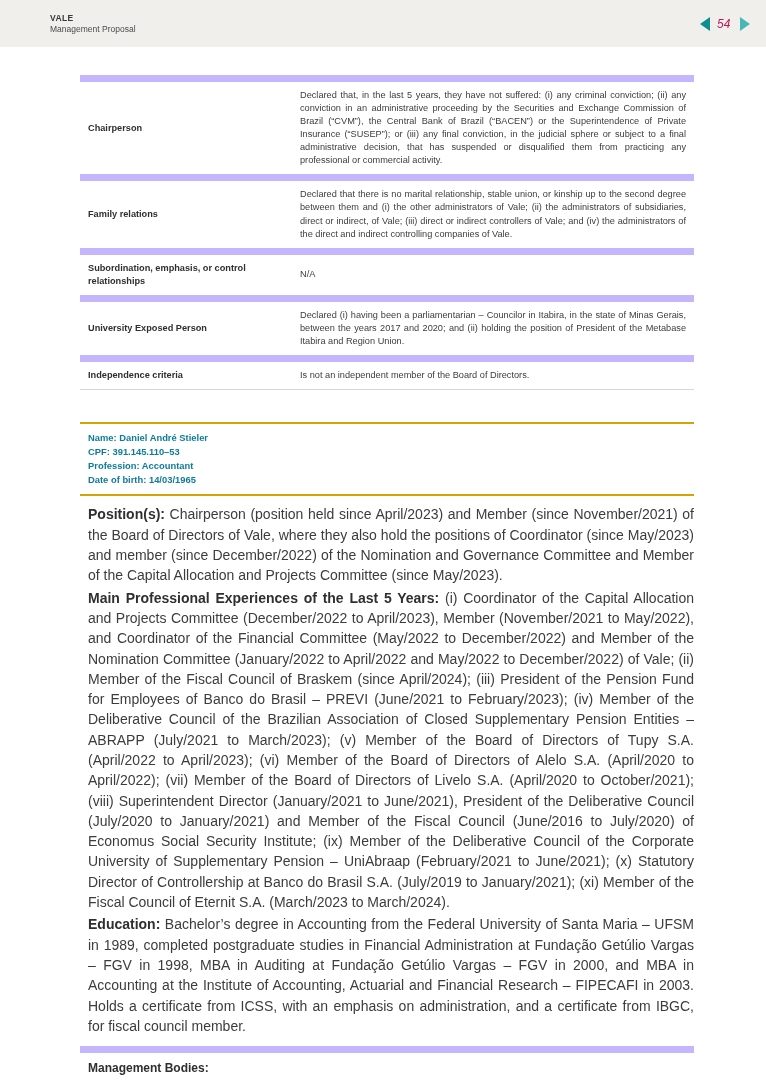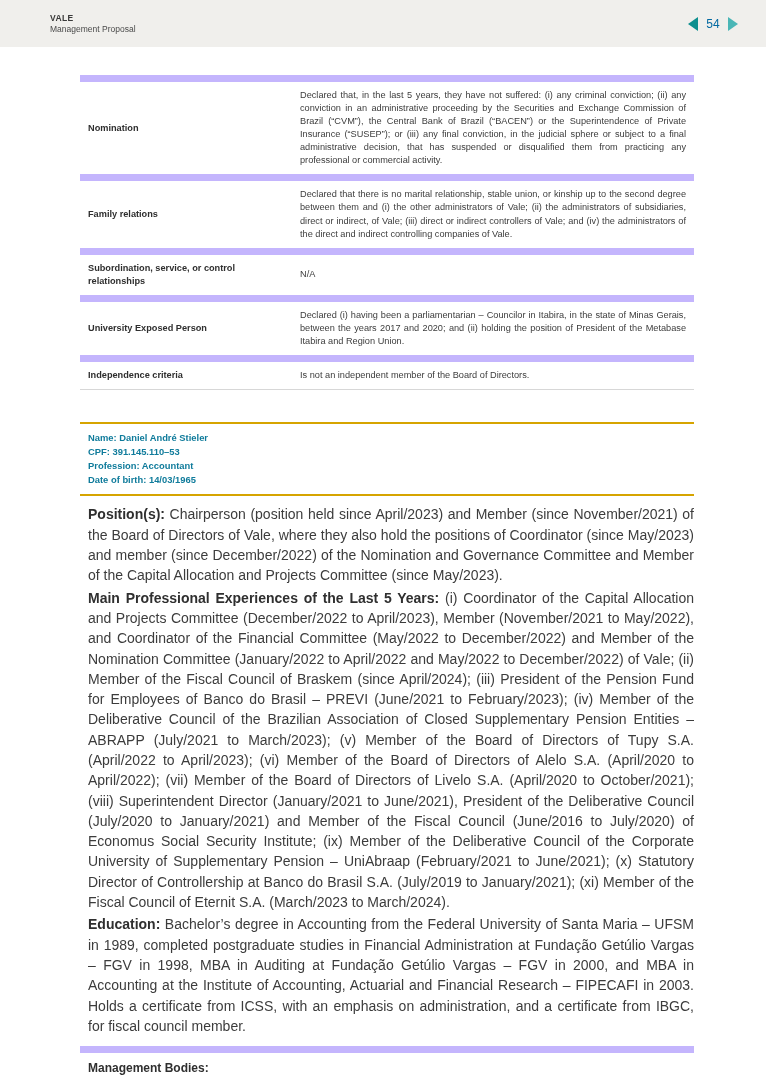--- a/index.html
+++ b/index.html
@@ -19,21 +19,21 @@
     overflow: hidden;
     margin: 0 auto;
   }
   
   .header {
     height: 47px;
     background: #f0efec;
     display: flex;
     align-items: center;
     justify-content: space-between;
-    padding: 0 28px 0 50px;
+    padding: 0 16px 0 50px;
     box-sizing: border-box;
   }
   .header-left {
     line-height: 1.25;
   }
   .header-title {
     font-size: 8.5px;
     font-weight: bold;
     color: #3a3a3a;
     letter-spacing: 0.4px;
@@ -54,24 +54,25 @@
     border-bottom: 7px solid transparent;
   }
   .tri-left {
     border-right: 10px solid #0d8f8f;
   }
   .tri-right {
     border-left: 10px solid #4ab6b6;
   }
   .page-num {
     font-size: 12px;
-    color: #0369a1;
+    color: #be185d;
     font-weight: normal;
     min-width: 16px;
-    text-align: center;
+    text-align: left;
+    font-style: italic;
   }
   
   .content {
     padding: 28px 72px 0 80px;
     box-sizing: border-box;
   }
   table.tbl {
     width: 100%;
     border-collapse: collapse;
     font-size: 9.2px;
@@ -145,29 +146,29 @@
       <div class="page-num">54</div>
       <div class="tri tri-right"></div>
     </div>
   </div>
 
   <div class="content">
 
     <table class="tbl">
       <tbody>
         <tr>
-          <td class="lbl">Nomination</td>
+          <td class="lbl">Chairperson</td>
           <td class="val">Declared that, in the last 5 years, they have not suffered: (i) any criminal conviction; (ii) any conviction in an administrative proceeding by the Securities and Exchange Commission of Brazil (“CVM”), the Central Bank of Brazil (“BACEN”) or the Superintendence of Private Insurance (“SUSEP”); or (iii) any final conviction, in the judicial sphere or subject to a final administrative decision, that has suspended or disqualified them from practicing any professional or commercial activity.</td>
         </tr>
         <tr>
           <td class="lbl">Family relations</td>
           <td class="val">Declared that there is no marital relationship, stable union, or kinship up to the second degree between them and (i) the other administrators of Vale; (ii) the administrators of subsidiaries, direct or indirect, of Vale; (iii) direct or indirect controllers of Vale; and (iv) the administrators of the direct and indirect controlling companies of Vale.</td>
         </tr>
         <tr>
-          <td class="lbl">Subordination, service, or control relationships</td>
+          <td class="lbl">Subordination, emphasis, or control relationships</td>
           <td class="val">N/A</td>
         </tr>
         <tr>
           <td class="lbl">University Exposed Person</td>
           <td class="val">Declared (i) having been a parliamentarian – Councilor in Itabira, in the state of Minas Gerais, between the years 2017 and 2020; and (ii) holding the position of President of the Metabase Itabira and Region Union.</td>
         </tr>
         <tr>
           <td class="lbl">Independence criteria</td>
           <td class="val">Is not an independent member of the Board of Directors.</td>
         </tr>

